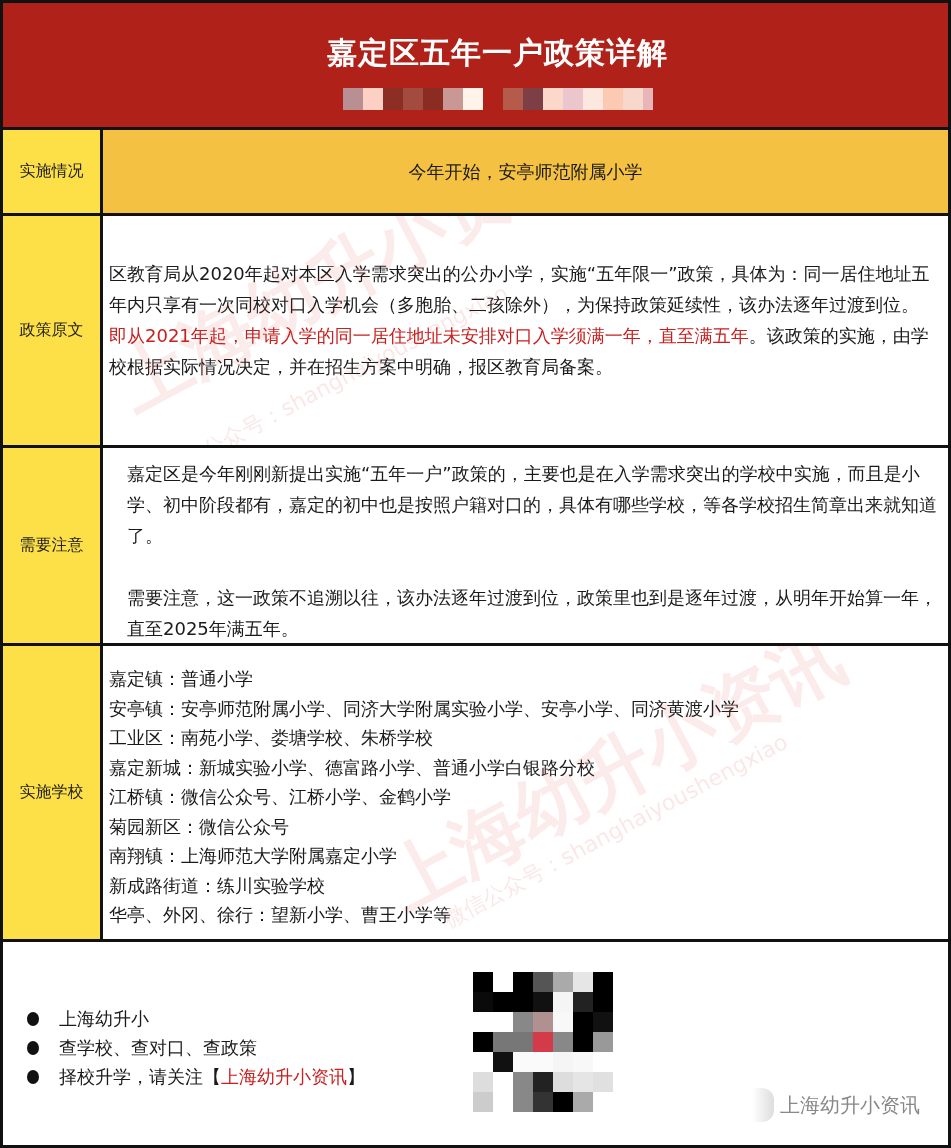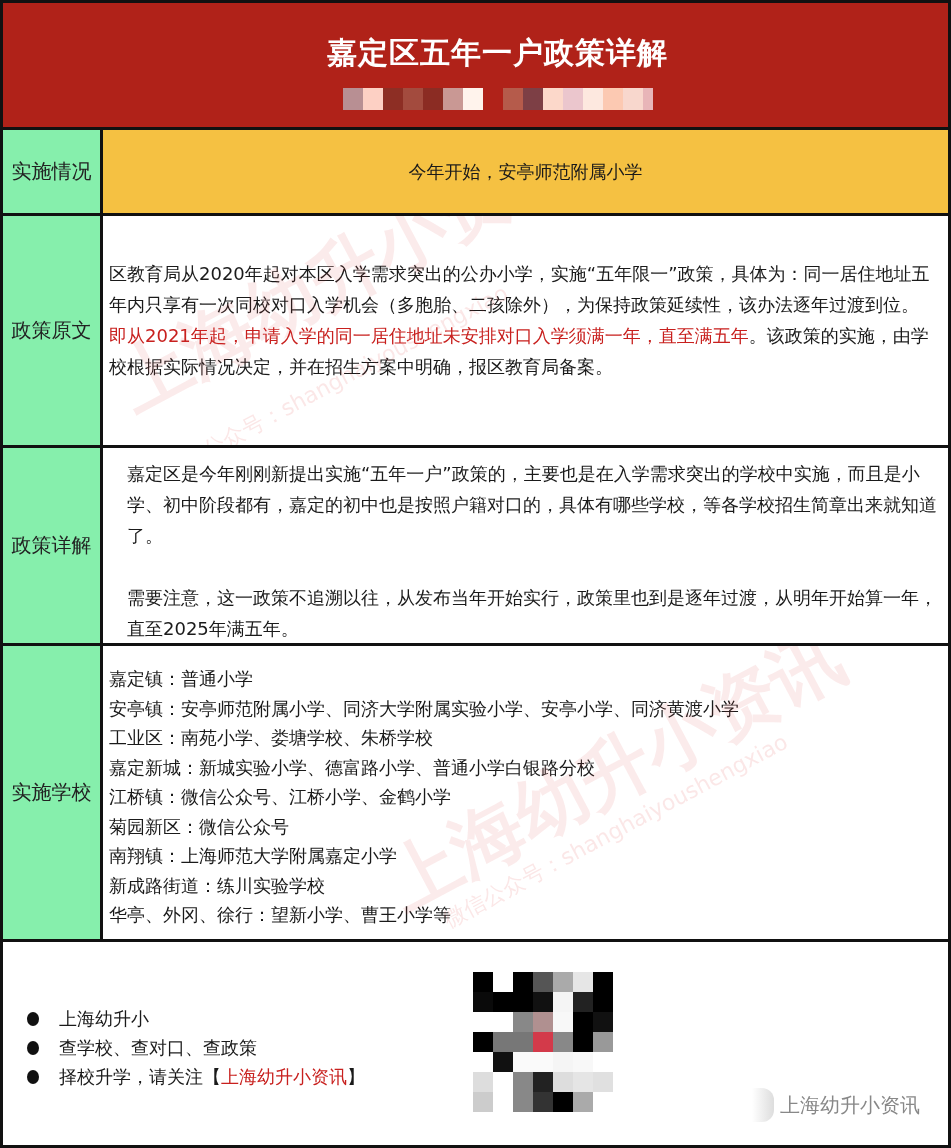--- a/index.html
+++ b/index.html
@@ -13,23 +13,23 @@
       height: 127px; background: #B02219; border-bottom: 3px solid #111;
       display: flex; flex-direction: column; align-items: center; justify-content: flex-start;
       padding-top: 30px;
       padding-left: 44px;
     }
     .header-title { color: #fff; font-size: 30px; font-weight: bold; letter-spacing: 1px; }
     .header-sub { margin-top: 14px; display: flex; gap: 0; height: 22px; }
     .px { width: 20px; height: 22px; }
     .row { display: flex; border-bottom: 3px solid #111; }
     .label {
-      width: 100px; flex: 0 0 100px; background: #86efac; border-right: 3px solid #111;
+      width: 100px; flex: 0 0 100px; background: #fde047; border-right: 3px solid #111;
       display: flex; align-items: center; justify-content: center;
-      font-size: 20px; color: #222;
+      font-size: 16px; color: #222;
     }
     .content { flex: 1; padding: 0 6px; font-size: 18px; line-height: 31px; position: relative; overflow: hidden; }
     .row-status { height: 86px; }
     .row-status .content {
       background: #F5C142; display: flex; align-items: center; justify-content: center;
     }
     .row-original { height: 232px; }
     .row-original .content { padding-top: 42px; }
     .row-explain { height: 198px; }
     .row-explain .content { padding-top: 10px; padding-left: 24px; }
@@ -92,25 +92,25 @@
     <div class="label">政策原文</div>
     <div class="content">
       <div class="watermark" style="left:-10px;top:40px;">上海幼升小资讯</div>
       <div class="watermark-small" style="left:40px;top:150px;">微信公众号：shanghaiyoushengxiao</div>
       <p>区教育局从2020年起对本区入学需求突出的公办小学，实施“五年限一”政策，具体为：同一居住地址五年内只享有一次同校对口入学机会（多胞胎、二孩除外），为保持政策延续性，该办法逐年过渡到位。</p>
       <p><span class="red">即从2021年起，申请入学的同一居住地址未安排对口入学须满一年，直至满五年</span><span>。该政策的实施，由学校根据实际情况决定，并在招生方案中明确，报区教育局备案。</span></p>
     </div>
   </div>
 
   <div class="row row-explain">
-    <div class="label">政策详解</div>
+    <div class="label">需要注意</div>
     <div class="content">
       <p>嘉定区是今年刚刚新提出实施“五年一户”政策的，主要也是在入学需求突出的学校中实施，而且是小学、初中阶段都有，嘉定的初中也是按照户籍对口的，具体有哪些学校，等各学校招生简章出来就知道了。</p>
       <div class="para-gap"></div>
-      <p>需要注意，这一政策不追溯以往，从发布当年开始实行，政策里也到是逐年过渡，从明年开始算一年，直至2025年满五年。</p>
+      <p>需要注意，这一政策不追溯以往，该办法逐年过渡到位，政策里也到是逐年过渡，从明年开始算一年，直至2025年满五年。</p>
     </div>
   </div>
 
   <div class="row row-schools">
     <div class="label">实施学校</div>
     <div class="content">
       <div class="watermark" style="left:260px;top:110px;">上海幼升小资讯</div>
       <div class="watermark-small" style="left:320px;top:170px;">微信公众号：shanghaiyoushengxiao</div>
       <div>嘉定镇：普通小学</div>
       <div>安亭镇：安亭师范附属小学、同济大学附属实验小学、安亭小学、同济黄渡小学</div>

